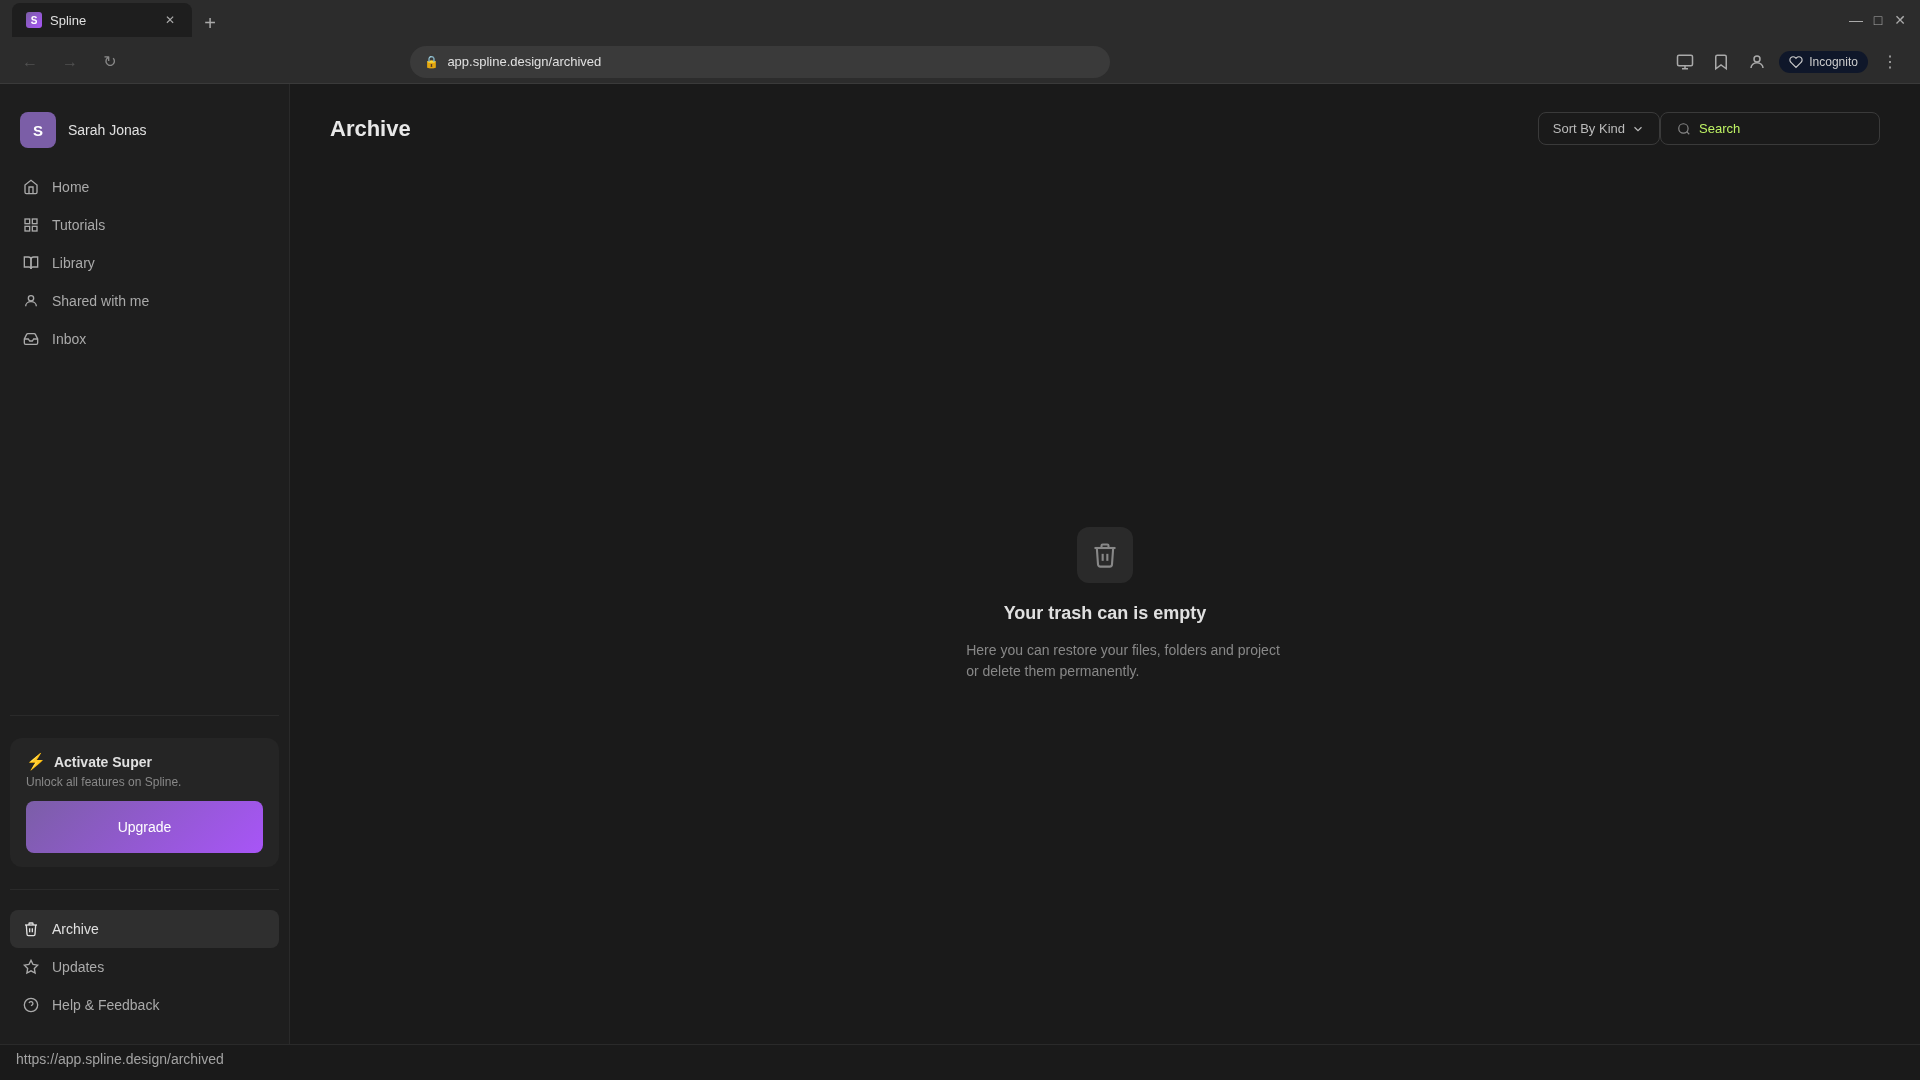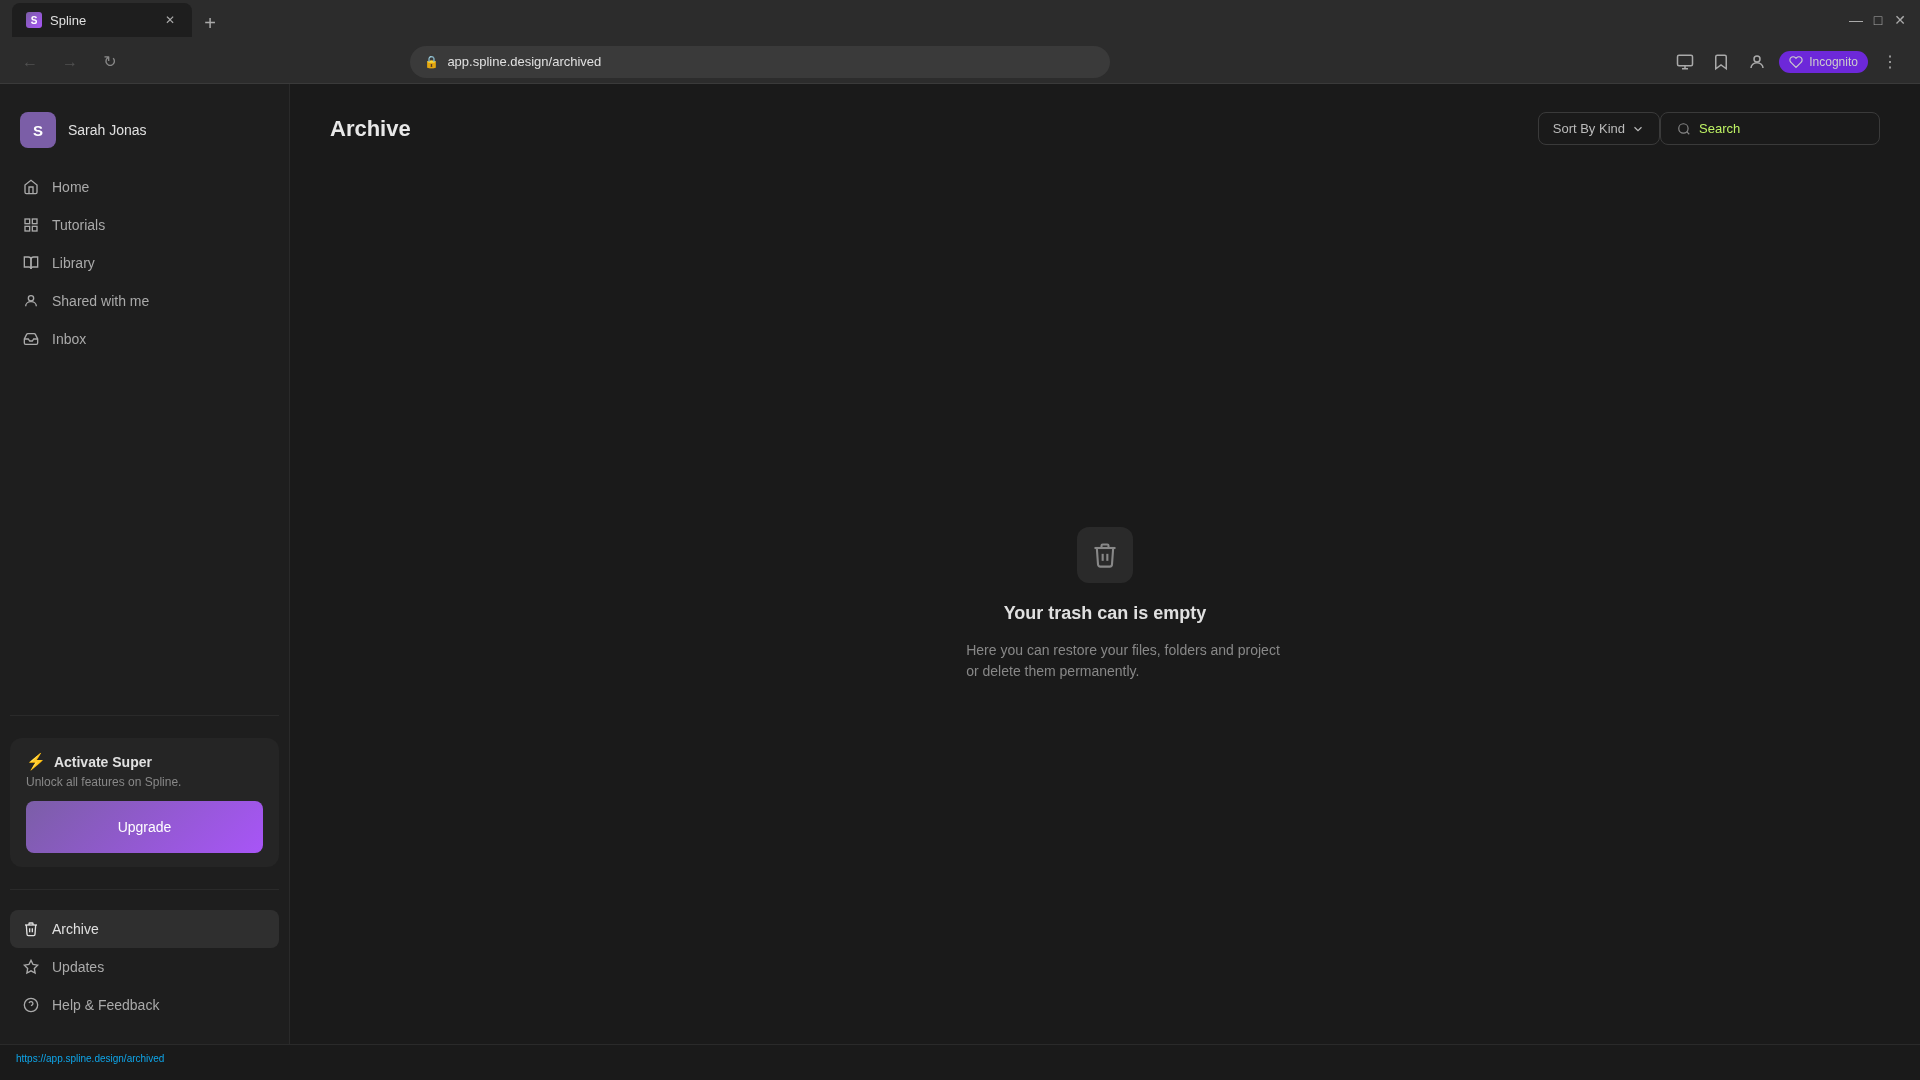--- a/index.html
+++ b/index.html
@@ -144,21 +144,21 @@
       cursor: pointer;
       font-size: 16px;
       border-radius: 50%;
     }
     .incognito-btn {
       display: flex;
       align-items: flex-end;
       gap: 6px;
       padding: 4px 10px;
       border-radius: 14px;
-      background: #6d28d9;
+      background: #0f172a;
       font-size: 12px;
       color: #ccc;
       cursor: pointer;
     }
 
     
     .app-container {
       display: flex;
       height: calc(1080px - 120px);
       background: #1a1a1a;
@@ -389,22 +389,22 @@
     
     .status-bar {
       height: 28px;
       background: #1a1a1a;
       border-top: 1px solid #2a2a2a;
       display: flex;
       align-items: center;
       padding: 0 16px;
     }
     .status-url {
-      font-size: 10px;
-      color: #0ea5e9;
+      font-size: 14px;
+      color: #a3a3a3;
     }
   </style>
 </head>
 <body>
 
 <div class="browser-chrome">
 
   <div class="browser-titlebar">
 
     <div style="display:flex; gap:6px; align-items:center; margin-left: auto; order: 99;">

